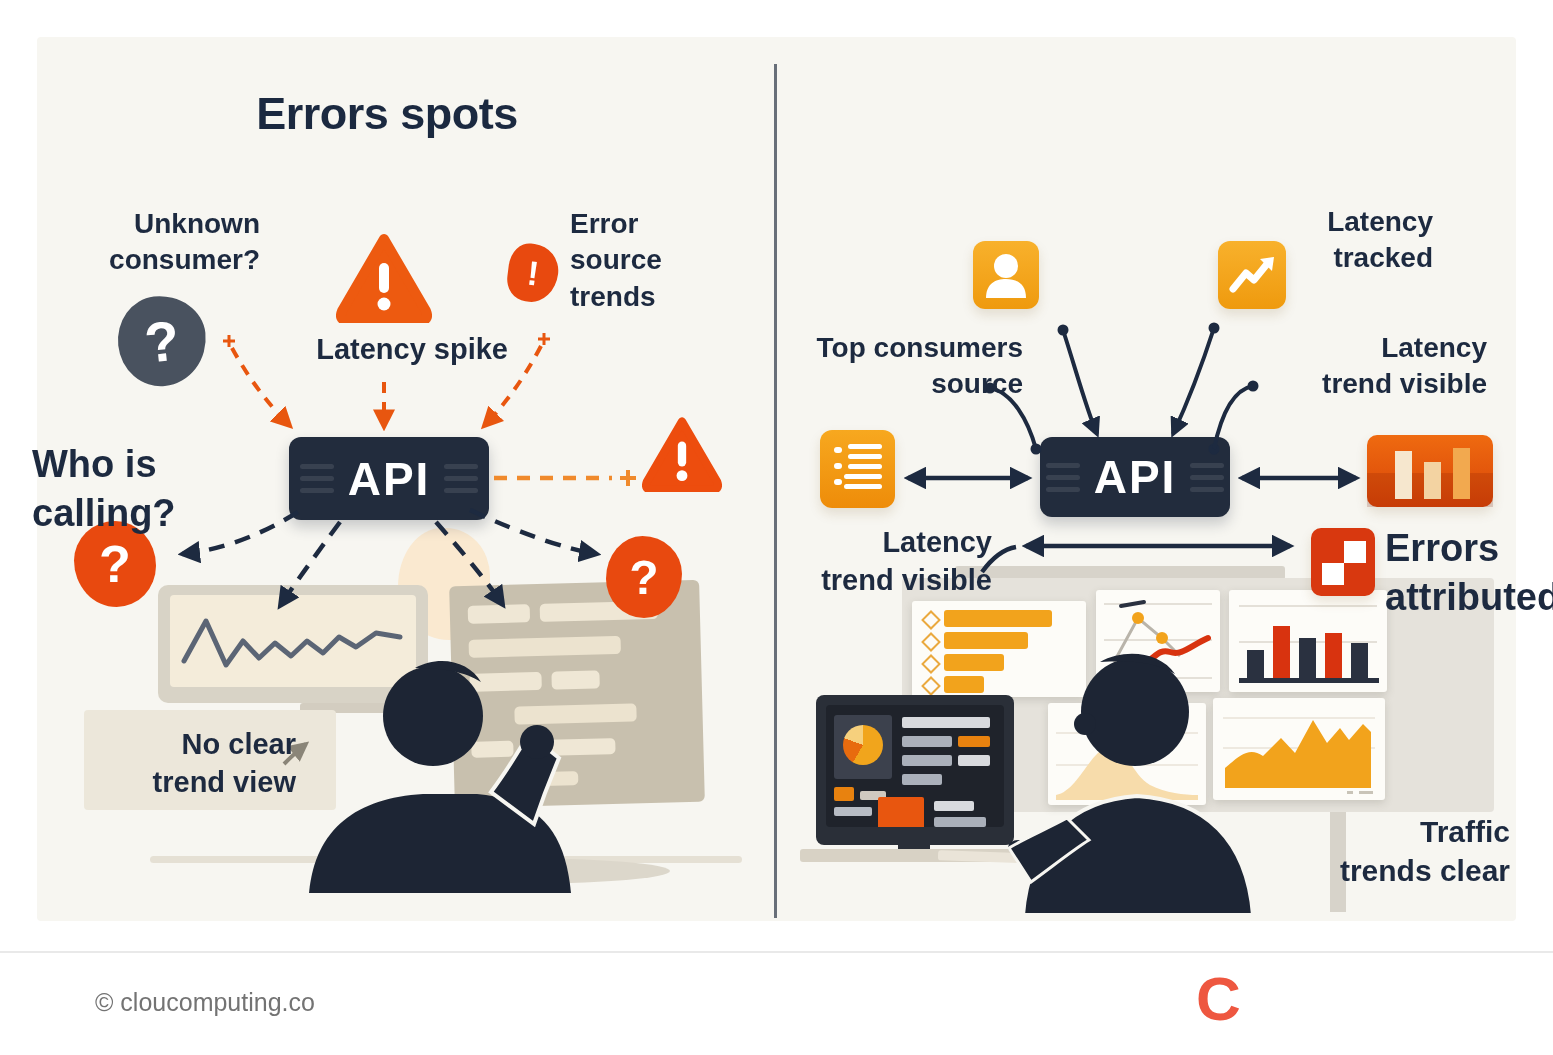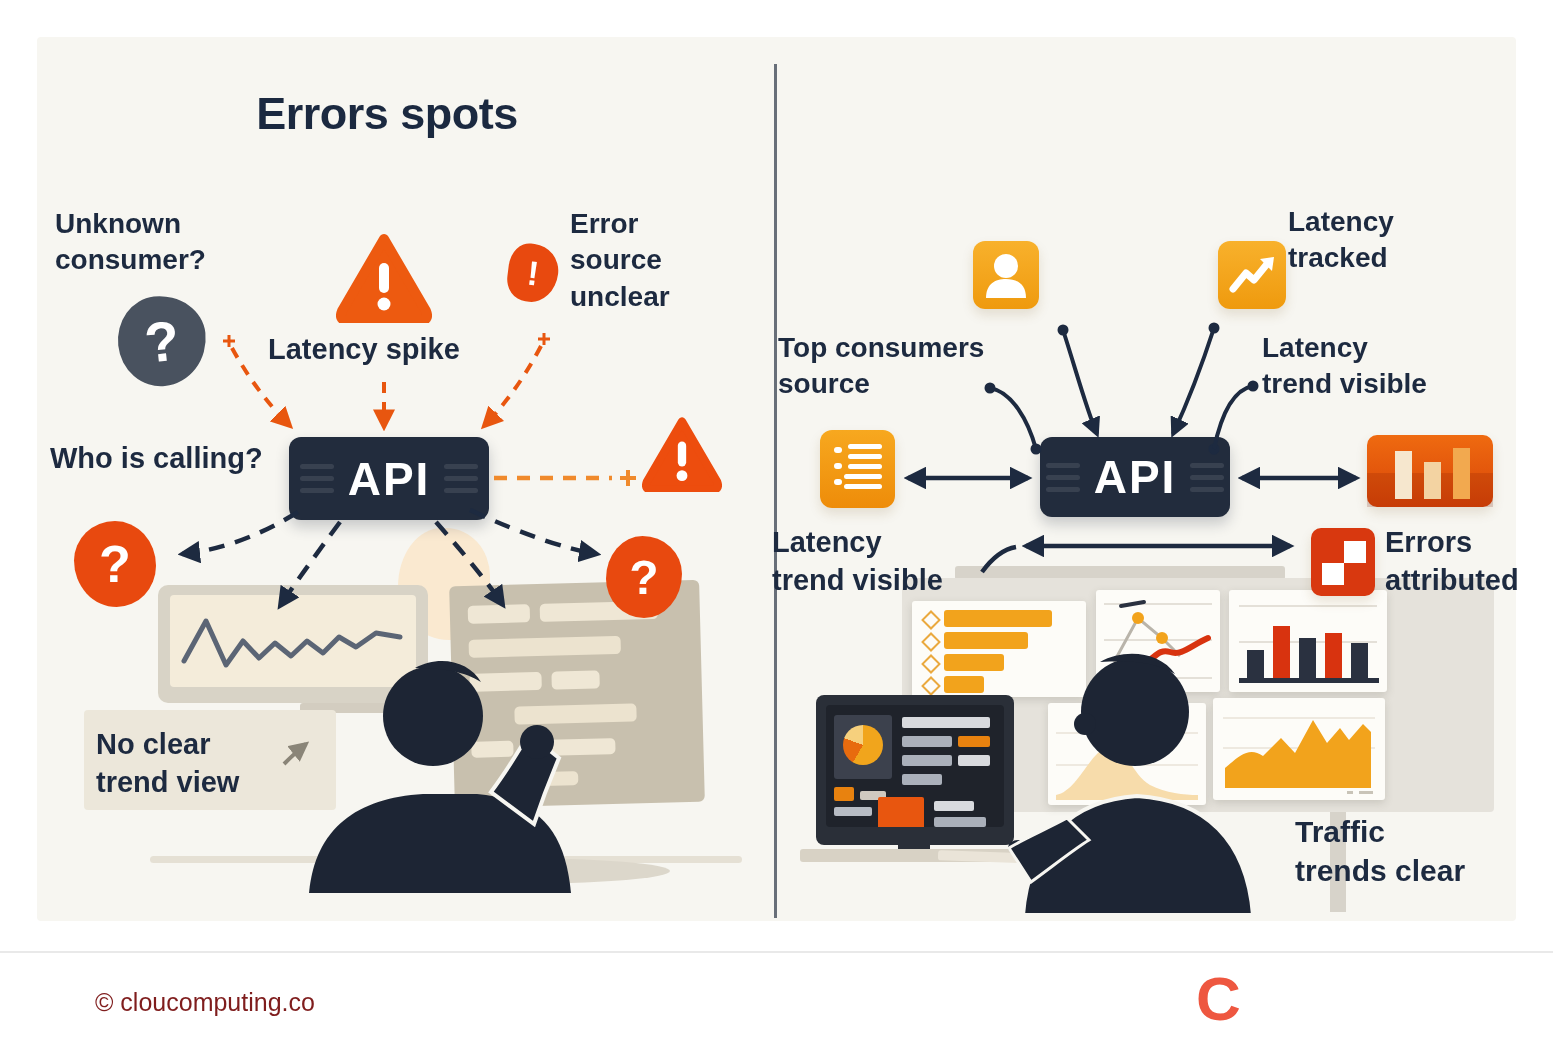--- a/index.html
+++ b/index.html
@@ -20,21 +20,21 @@
   }
   .v-divider{left:774px;top:64px;width:3px;height:854px;background:#686f79;}
   .h-divider{left:0;top:951px;width:1553px;height:2px;background:#e9e9e9;}
 
   .sect-title{
     font-size:45px;font-weight:bold;color:#1b2940;letter-spacing:-0.5px;
     text-align:center;z-index:9;
   }
   .lbl{
     font-weight:bold;color:var(--navy);white-space:pre-line;line-height:1.3;
-    font-size:28px;text-align:left;z-index:9;
+    font-size:28px;text-align:right;z-index:9;
   }
   .lbl.left{text-align:left;}
 
   .api-box{
     background:#222c3d;border-radius:12px;color:#ffffff;
     display:flex;align-items:center;justify-content:center;gap:14px;
     font-size:46px;font-weight:bold;letter-spacing:2px;
     box-shadow:0 7px 14px rgba(30,40,60,0.22);z-index:4;
   }
   .api-stripes{display:flex;flex-direction:column;gap:7px;}
@@ -85,23 +85,23 @@
 
   <div class="abs lbl" style="left:268px;top:331px;width:240px;font-size:29px;">Latency spike</div>
 
   <div class="abs blob" style="left:508px;top:244px;width:50px;height:58px;background:#e8490f;
               border-radius:42% 58% 55% 45% / 46% 50% 58% 42%;transform:rotate(7deg);font-size:34px;">
     <span>!</span>
   </div>
 
   <div class="abs lbl left" style="left:570px;top:206px;width:150px;">Error
 source
-unclear</div>
-
-  <div class="abs lbl left" style="left:50px;top:440px;width:240px;font-size:29px;">Who is calling?</div>
+trends</div>
+
+  <div class="abs lbl left" style="left:32px;top:440px;width:240px;font-size:38px;">Who is calling?</div>
 
   <div class="abs api-box" style="left:289px;top:437px;width:200px;height:83px;">
     <span class="api-stripes">
         <i></i>
         <i></i>
         <i></i>
       </span>
     <span>API</span>
     <span class="api-stripes">
         <i></i>
@@ -229,21 +229,21 @@
   <div class="abs lbl" style="left:772px;top:524px;width:220px;font-size:29px;">Latency
 trend visible</div>
 
   <div class="abs tile" style="left:1311px;top:528px;width:64px;height:68px;background:#d8380f;border-radius:10px;">
     <svg width="64" height="68" viewBox="0 0 64 68">
       <rect x="11" y="35" width="22" height="22" fill="#fff"></rect>
       <rect x="33" y="13" width="22" height="22" fill="#fff"></rect>
     </svg>
   </div>
 
-  <div class="abs lbl left" style="left:1385px;top:524px;width:160px;font-size:29px;">Errors
+  <div class="abs lbl left" style="left:1385px;top:524px;width:160px;font-size:38px;">Errors
 attributed</div>
 
   <div class="abs wallpart" style="left:955px;top:566px;width:330px;height:14px;background:#d7d3ca;border-radius:3px;"></div>
   <div class="abs wallpart" style="left:902px;top:578px;width:592px;height:234px;background:#e5e2db;border-radius:4px;"></div>
   <div class="abs wallpart" style="left:1128px;top:812px;width:16px;height:100px;background:#d7d3ca;"></div>
   <div class="abs wallpart" style="left:1330px;top:812px;width:16px;height:100px;background:#d7d3ca;"></div>
 
   <div class="abs mini-panel" style="left:912px;top:601px;width:174px;height:96px;">
     <div class="abs" style="left:12px;top:12px;width:10px;height:10px;border:2px solid #eaa93e;transform:rotate(45deg);"></div>
     <div class="abs" style="left:32px;top:9px;width:108px;height:17px;background:#f2a31c;border-radius:3px;"></div>
@@ -376,17 +376,17 @@
 
     <path d="M908,478 L1028,478" fill="none" stroke="#1d2a40" stroke-width="4.5" marker-start="url(#ah-navy)" marker-end="url(#ah-navy)"></path>
     <path d="M1242,478 L1356,478" fill="none" stroke="#1d2a40" stroke-width="4.5" marker-start="url(#ah-navy)" marker-end="url(#ah-navy)"></path>
 
     <path d="M982,572 Q998,550 1016,547" fill="none" stroke="#1d2a40" stroke-width="4.5"></path>
     <path d="M1026,546 L1290,546" fill="none" stroke="#1d2a40" stroke-width="4.5" marker-start="url(#ah-navy)" marker-end="url(#ah-navy)"></path>
   </svg>
 
   <div class="abs h-divider"></div>
 
-  <div class="abs" style="left:95px;top:988px;font-size:25px;font-weight:500;color:#7f1d1d;z-index:9;">© cloucomputing.co</div>
+  <div class="abs" style="left:95px;top:988px;font-size:25px;font-weight:500;color:#737373;z-index:9;">© cloucomputing.co</div>
 
   <div class="abs" style="left:1196px;top:968px;font-size:62px;font-weight:bold;color:#ee5740;z-index:9;line-height:1;">C</div>
 
 </div>
 
 </body></html>

